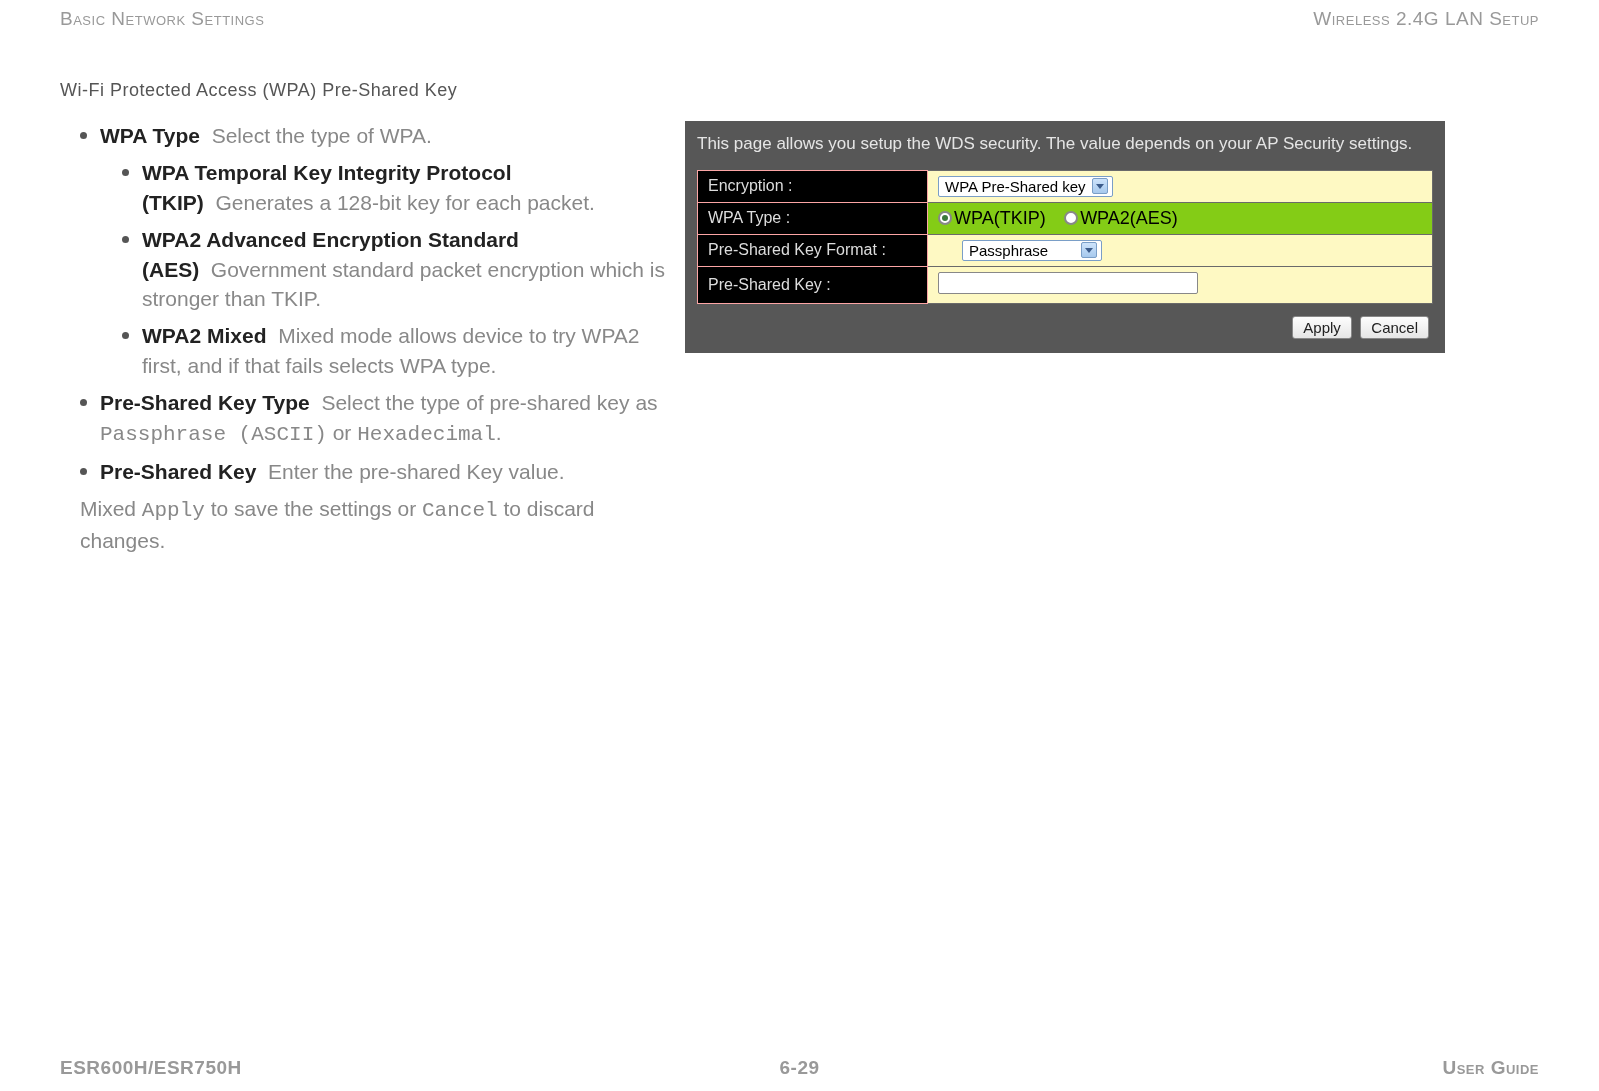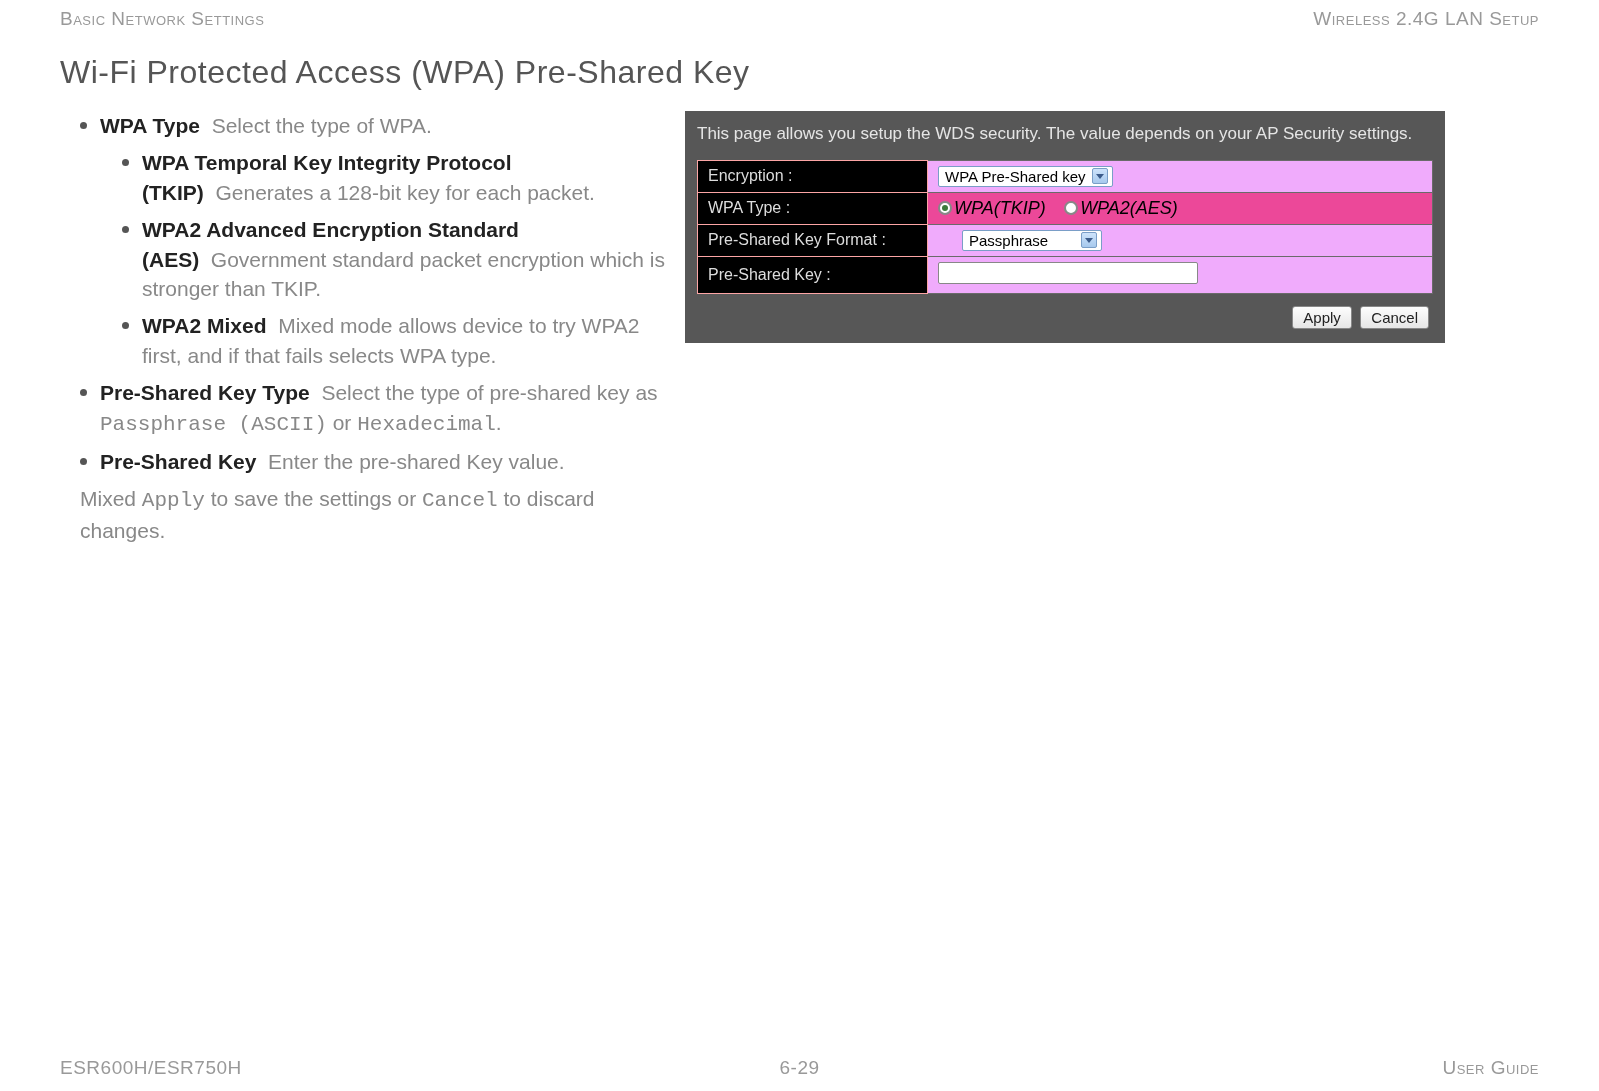--- a/index.html
+++ b/index.html
@@ -18,24 +18,24 @@
     .header {
       display: flex;
       justify-content: space-between;
       font-variant: small-caps;
       color: #999;
       font-size: 19px;
       padding-top: 8px;
       letter-spacing: 0.5px;
     }
     .section-title {
-      font-size: 32px;
+      font-size: 18px;
       color: #555;
       font-weight: normal;
-      margin-top: 24px;
+      margin-top: 50px;
       margin-bottom: 20px;
       font-family: "Segoe UI", Arial, sans-serif;
       letter-spacing: 0.5px;
     }
     .content-row {
       display: flex;
     }
     .left-col {
       flex: 0 0 625px;
     }
@@ -116,21 +116,21 @@
       border: 1px solid #6a6a6a;
       font-size: 16px;
     }
     .panel-table td.label {
       background: #000;
       color: #ddd;
       width: 230px;
       border: 1px solid #fca5a5;
     }
     .panel-table td.value {
-      background: #f0abfc;
+      background: #fef9c3;
       color: #fff;
     }
     .select-box {
       display: inline-flex;
       align-items: center;
       background: #fff;
       border: 1px solid #7a9ec7;
       color: #000;
       font-size: 15px;
       padding: 1px 4px 1px 6px;
@@ -211,20 +211,21 @@
       position: absolute;
       bottom: 12px;
       left: 60px;
       right: 60px;
       display: flex;
       justify-content: space-between;
       color: #999;
       font-size: 19px;
       font-variant: small-caps;
       letter-spacing: 0.5px;
+      font-weight: bold;
     }
     .footer-center {
       position: absolute;
       left: 50%;
       transform: translateX(-50%);
       font-variant: normal;
     }
   </style>
 </head>
 <body>
@@ -273,21 +274,21 @@
         <td class="label">Encryption :</td>
         <td class="value">
           <span class="select-box">
             <span>WPA Pre-Shared key</span>
             <span class="select-arrow"></span>
           </span>
         </td>
       </tr>
       <tr>
         <td class="label">WPA Type :</td>
-        <td class="value" style="background:#ec4899;font-style:italic;">
+        <td class="value" style="background:#84cc16;">
           <span class="radio checked"></span><span class="radio-label" style="color:#000;">WPA(TKIP)</span>
           <span class="radio"></span><span class="radio-label" style="color:#000;margin-right:0;">WPA2(AES)</span>
         </td>
       </tr>
       <tr>
         <td class="label">Pre-Shared Key Format :</td>
         <td class="value">
           <span class="select-box" style="min-width:140px;justify-content:space-between;margin-left:24px;">
             <span>Passphrase</span>
             <span class="select-arrow"></span>

